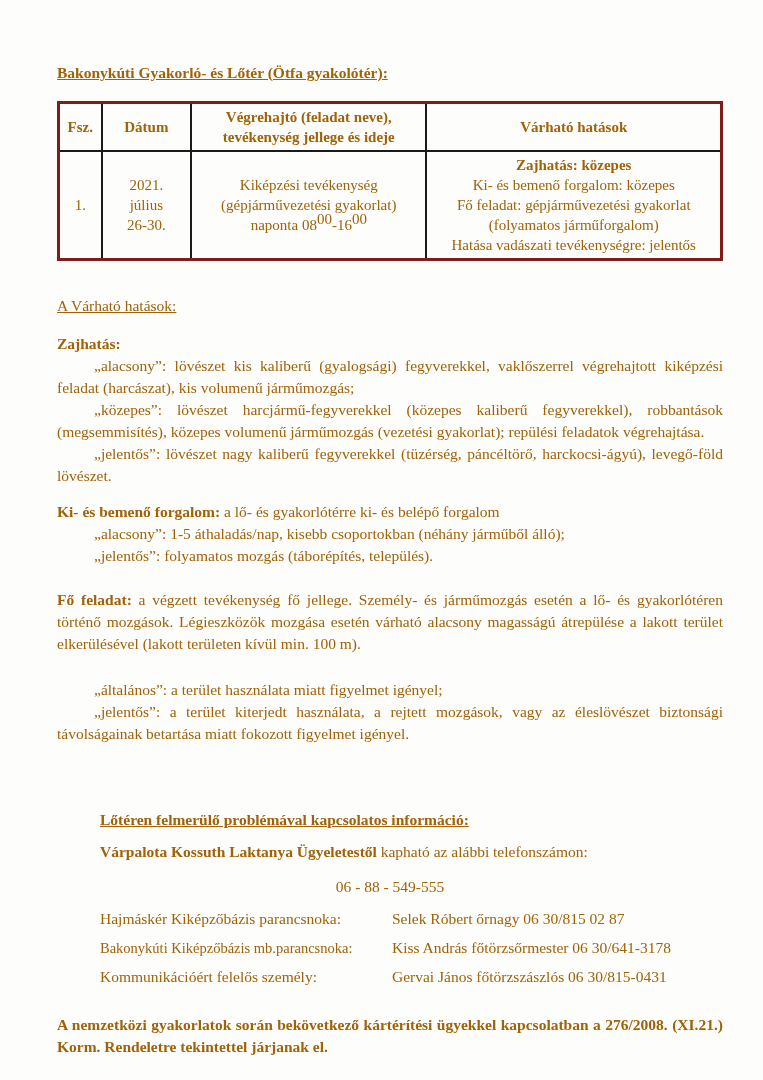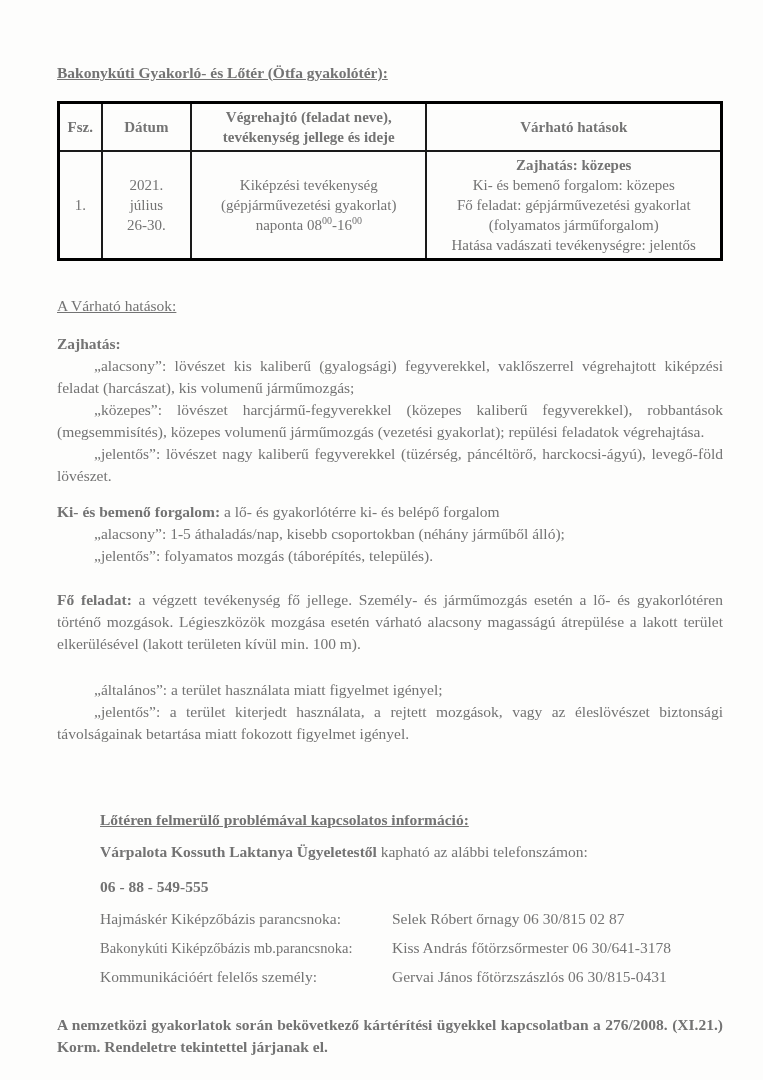--- a/index.html
+++ b/index.html
@@ -1,54 +1,54 @@
 <!DOCTYPE html>
 <html lang="hu"><head>
 <meta charset="utf-8">
 <style>
   html,body{margin:0;padding:0;background:#e8e8e8;}
   .page{
     width:763px;height:1080px;background:#fdfdfc;margin:0 auto;position:relative;
     box-sizing:border-box;padding:62px 40px 0 57px;
     font-family:"Liberation Serif","DejaVu Serif",serif;
-    color:#737373;font-size:15.5px;line-height:22px;
+    color:#a16207;font-size:15.5px;line-height:22px;
   }
   .doc-title{
     font-weight:bold;text-decoration:underline;font-size:15.5px;margin:0 0 17px 0;
   }
   table.sched{
     width:100%;border-collapse:collapse;table-layout:fixed;
-    border:3px solid #000000;margin:0 0 34px 0;
+    border:3px solid #7f1d1d;margin:0 0 34px 0;
   }
   table.sched th,table.sched td{
     border:2px solid #1a1a1a;text-align:center;vertical-align:middle;
     padding:3px 5px;font-size:15px;line-height:20px;
   }
   table.sched th{font-weight:bold;height:40px;}
   table.sched td{height:88px;}
   .col-fsz{width:6.5%;}
   .col-datum{width:13.5%;}
   .col-exec{width:35.5%;}
   .col-effects{width:44.5%;}
-  sup{font-size:10px;line-height:0;vertical-align:super;}
+  sup{font-size:15px;line-height:0;vertical-align:super;}
   .sec-heading{
     font-weight:normal;text-decoration:underline;margin:0 0 16px 0;
   }
   .sub-heading{font-weight:bold;margin:0;}
   p.ind{margin:0;text-indent:37px;text-align:justify;}
   p.flush{margin:0;text-align:justify;}
   .b{font-weight:bold;}
   .gap14{height:14px;}
   .gap22{height:22px;}
   .gap24{height:24px;}
   .gap64{height:64px;}
   .contact-block{margin-left:43px;}
   .contact-info-title{text-decoration:underline;margin:0 0 10px 0;font-weight:bold;}
   .contact-lead{margin:0 0 13px 0;}
-  .phone{font-weight:bold;text-align:left;margin:0 0 10px 0;padding-right:43px;}
+  .phone{font-weight:normal;text-align:center;margin:0 0 10px 0;padding-right:43px;}
   .contact-row{display:flex;margin:0 0 7px 0;}
   .contact-label{font-weight:normal;width:272px;flex:0 0 272px;}
   .contact-row:nth-of-type(2) .contact-label{font-size:14.5px;}
   .contact-value{flex:1;margin-left:20px;}
   .footer-note{font-weight:bold;text-align:justify;margin:26px 0 0 0;}
 </style>
 </head>
 <body>
 
 <div class="page">

